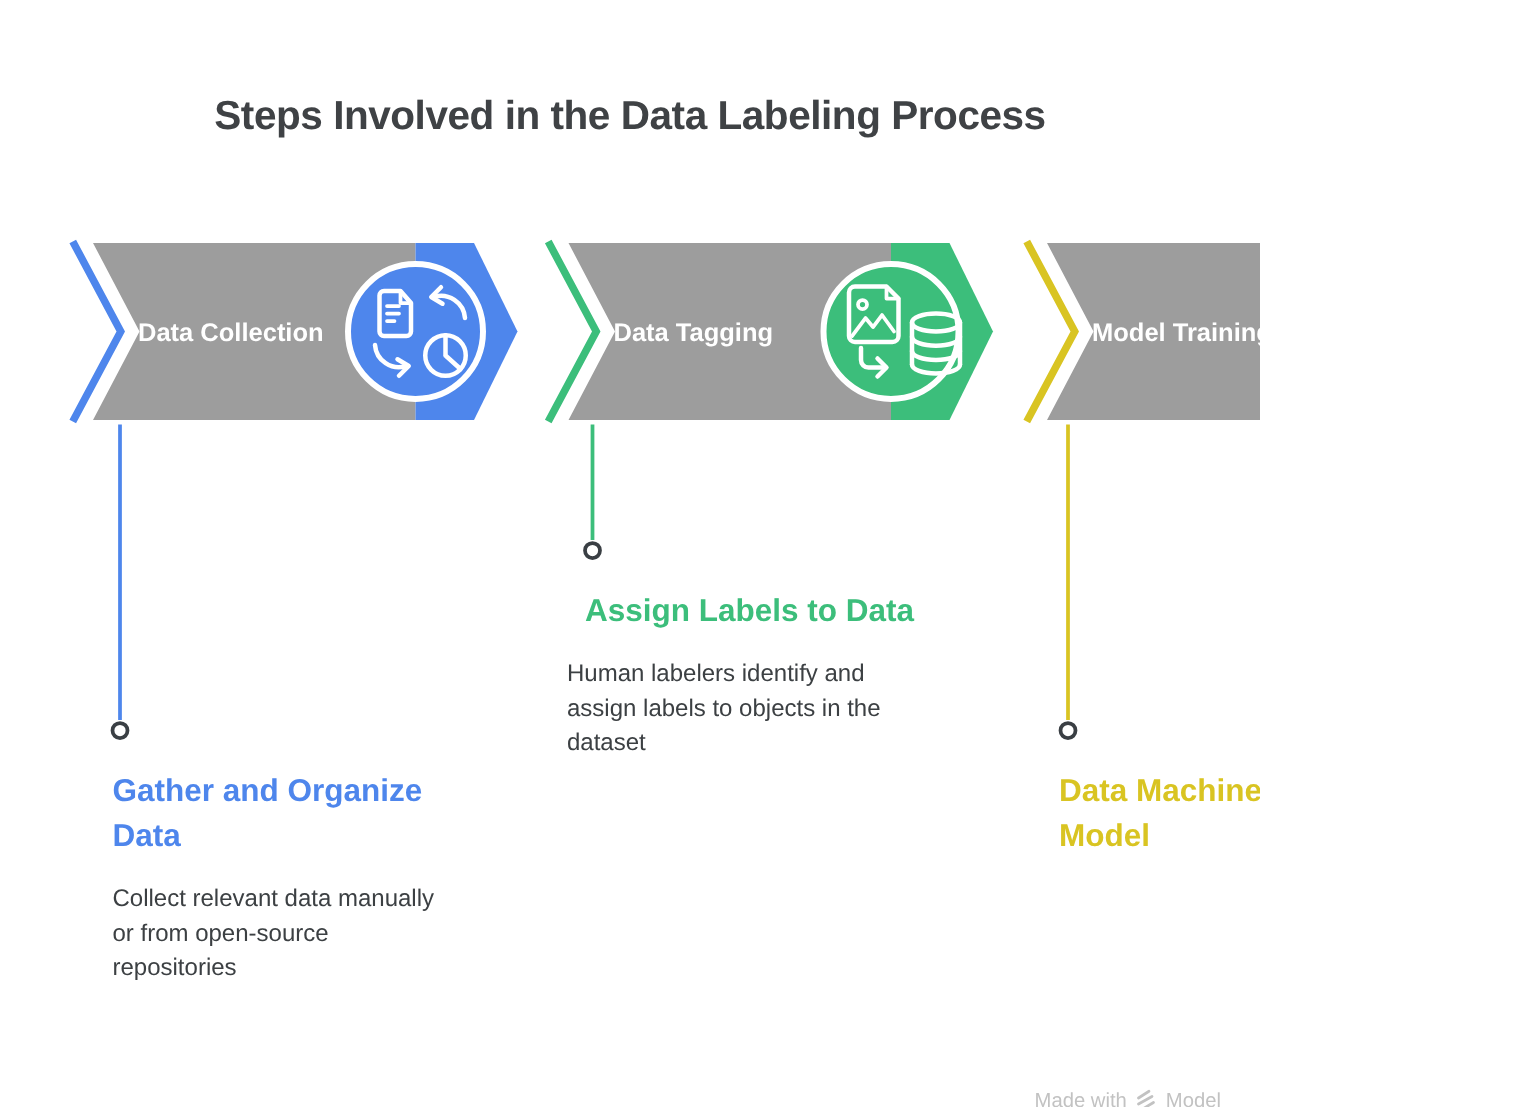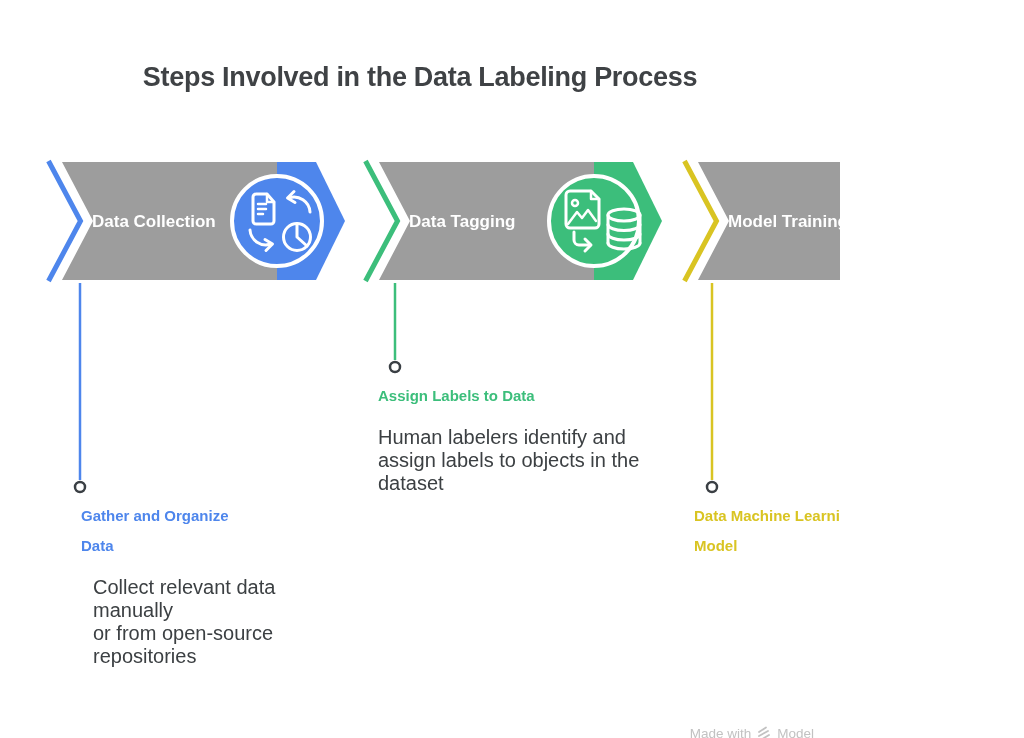--- a/index.html
+++ b/index.html
@@ -4,22 +4,22 @@
 <style>
   html,body{margin:0;padding:0;background:#fff;}
   .canvas{position:relative;width:840px;height:738px;background:#ffffff;overflow:hidden;
           font-family:"Liberation Sans", sans-serif;}
   .page-title{position:absolute;top:62px;left:0;width:100%;margin:0;text-align:center;
               font-size:27px;font-weight:bold;letter-spacing:-.3px;}
   .banner{position:absolute;top:157px;}
   .banner text{font-family:"Liberation Sans",sans-serif;font-weight:bold;font-size:17px;}
   .connector{position:absolute;top:280px;}
   .textblock{position:absolute;width:268px;}
-  .textblock h2{margin:0;font-size:15px;line-height:30px;font-weight:bold;white-space:pre-line;}
-  .textblock p{margin:15px 0 0 0;font-size:20px;line-height:23px;white-space:pre-line;}
+  .textblock h2{margin:12px;font-size:21px;line-height:30px;font-weight:bold;white-space:pre-line;}
+  .textblock p{margin:15px 0 0 0;font-size:16px;line-height:23px;white-space:pre-line;}
   .footer{position:absolute;top:698px;right:26px;display:flex;align-items:center;gap:5px;
           font-size:13.5px;margin-top:27px;}
   .footer span{display:inline-block;}
 </style>
 </head>
 <body>
 
 <div class="canvas">
 
   <h1 class="page-title" style="color: rgb(63, 66, 69);">Steps Involved in the Data Labeling Process</h1>
@@ -84,21 +84,21 @@
   <svg class="connector" style="left:387px" width="16" height="96" viewBox="0 0 16 96">
     <line x1="8" y1="3" x2="8" y2="80" stroke-width="2.5" stroke="#3CBE7B"></line>
     <circle cx="8" cy="87" r="5" fill="#ffffff" stroke-width="2.5" stroke="#3A3F44"></circle>
   </svg>
 
   <svg class="connector" style="left:704px" width="16" height="216" viewBox="0 0 16 216">
     <line x1="8" y1="3" x2="8" y2="200" stroke-width="2.5" stroke="#D9C422"></line>
     <circle cx="8" cy="207" r="5" fill="#ffffff" stroke-width="2.5" stroke="#3A3F44"></circle>
   </svg>
 
-  <div class="textblock" style="left:81px;top:501px">
+  <div class="textblock" style="left:63px;top:501px">
     <h2 style="color: rgb(78, 134, 236);">Gather and Organize
 Data</h2>
     <p style="color: rgb(60, 64, 67); margin-left: 12px;">Collect relevant data manually
 or from open-source
 repositories</p>
   </div>
 
   <div class="textblock" style="left:378px;top:381px">
     <h2 style="color: rgb(60, 190, 123);">Assign Labels to Data</h2>
     <p style="color: rgb(60, 64, 67);">Human labelers identify and

